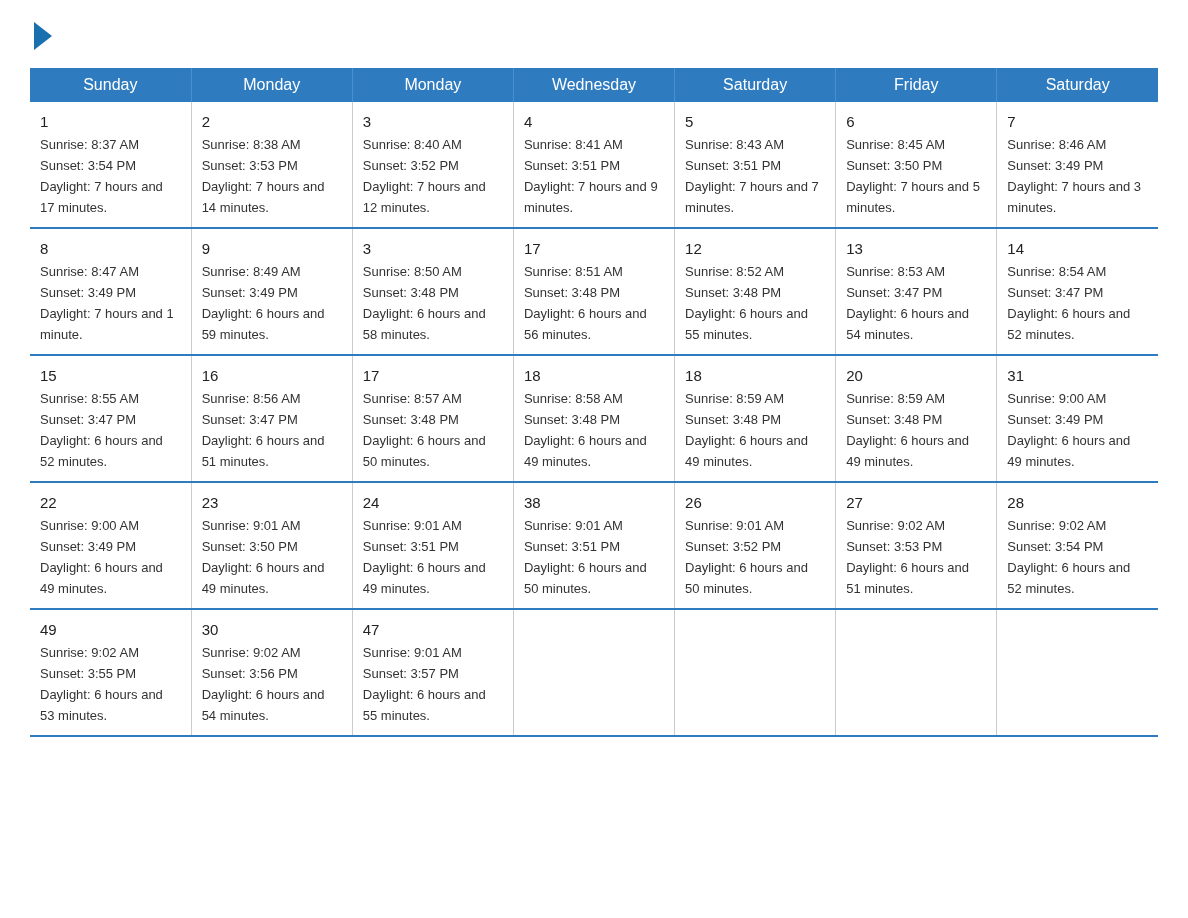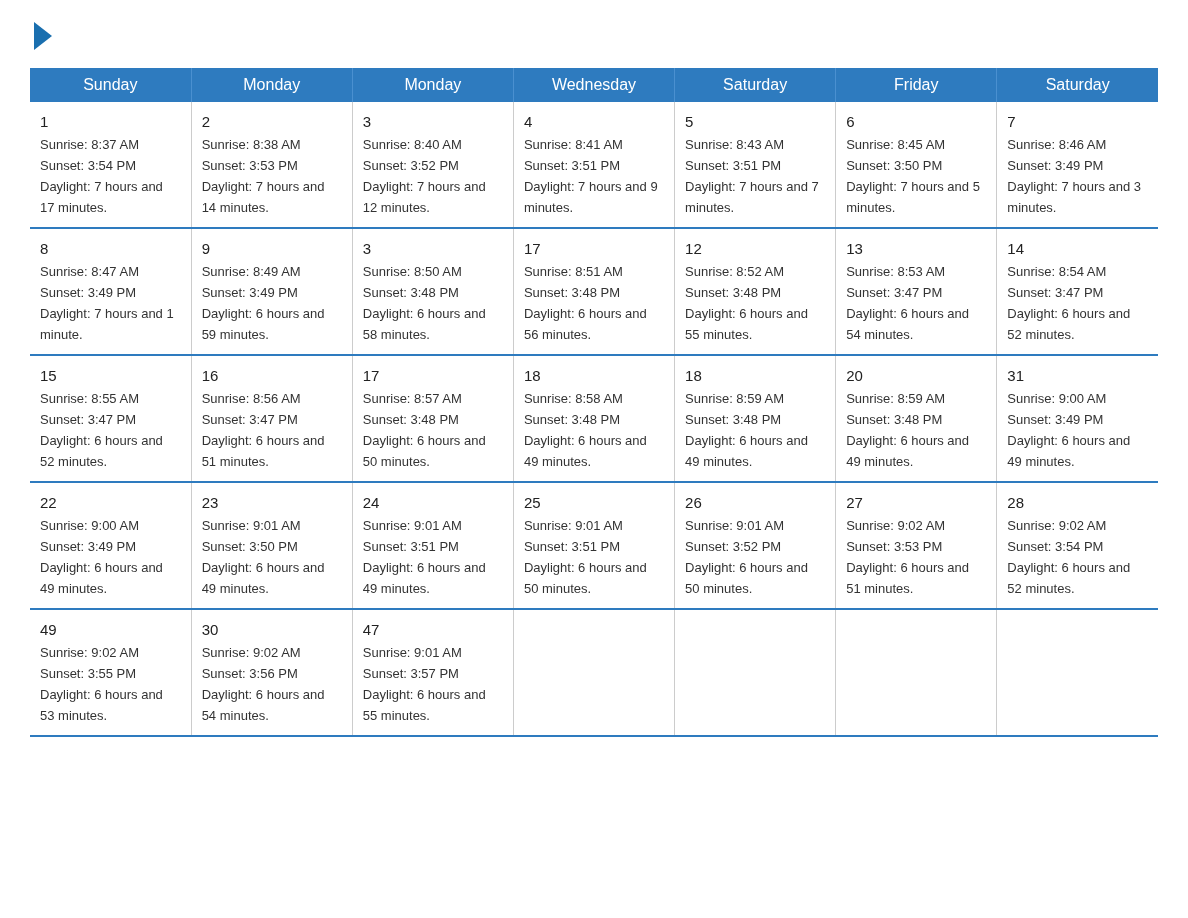--- a/index.html
+++ b/index.html
@@ -159,21 +159,21 @@
         <td><span class="day-num">17</span><span class="day-info">Sunrise: 8:57 AM<br>Sunset: 3:48 PM<br>Daylight: 6 hours and 50 minutes.</span></td>
         <td><span class="day-num">18</span><span class="day-info">Sunrise: 8:58 AM<br>Sunset: 3:48 PM<br>Daylight: 6 hours and 49 minutes.</span></td>
         <td><span class="day-num">18</span><span class="day-info">Sunrise: 8:59 AM<br>Sunset: 3:48 PM<br>Daylight: 6 hours and 49 minutes.</span></td>
         <td><span class="day-num">20</span><span class="day-info">Sunrise: 8:59 AM<br>Sunset: 3:48 PM<br>Daylight: 6 hours and 49 minutes.</span></td>
         <td><span class="day-num">31</span><span class="day-info">Sunrise: 9:00 AM<br>Sunset: 3:49 PM<br>Daylight: 6 hours and 49 minutes.</span></td>
       </tr>
       <tr>
         <td><span class="day-num">22</span><span class="day-info">Sunrise: 9:00 AM<br>Sunset: 3:49 PM<br>Daylight: 6 hours and 49 minutes.</span></td>
         <td><span class="day-num">23</span><span class="day-info">Sunrise: 9:01 AM<br>Sunset: 3:50 PM<br>Daylight: 6 hours and 49 minutes.</span></td>
         <td><span class="day-num">24</span><span class="day-info">Sunrise: 9:01 AM<br>Sunset: 3:51 PM<br>Daylight: 6 hours and 49 minutes.</span></td>
-        <td><span class="day-num">25</span><span class="day-info">Sunrise: 9:01 AM<br>Sunset: 3:51 PM<br>Daylight: 6 hours and 50 minutes.</span></td>
+        <td><span class="day-num">38</span><span class="day-info">Sunrise: 9:01 AM<br>Sunset: 3:51 PM<br>Daylight: 6 hours and 50 minutes.</span></td>
         <td><span class="day-num">26</span><span class="day-info">Sunrise: 9:01 AM<br>Sunset: 3:52 PM<br>Daylight: 6 hours and 50 minutes.</span></td>
         <td><span class="day-num">27</span><span class="day-info">Sunrise: 9:02 AM<br>Sunset: 3:53 PM<br>Daylight: 6 hours and 51 minutes.</span></td>
         <td><span class="day-num">28</span><span class="day-info">Sunrise: 9:02 AM<br>Sunset: 3:54 PM<br>Daylight: 6 hours and 52 minutes.</span></td>
       </tr>
       <tr>
         <td><span class="day-num">49</span><span class="day-info">Sunrise: 9:02 AM<br>Sunset: 3:55 PM<br>Daylight: 6 hours and 53 minutes.</span></td>
         <td><span class="day-num">30</span><span class="day-info">Sunrise: 9:02 AM<br>Sunset: 3:56 PM<br>Daylight: 6 hours and 54 minutes.</span></td>
         <td><span class="day-num">47</span><span class="day-info">Sunrise: 9:01 AM<br>Sunset: 3:57 PM<br>Daylight: 6 hours and 55 minutes.</span></td>
         <td></td>
         <td></td>

